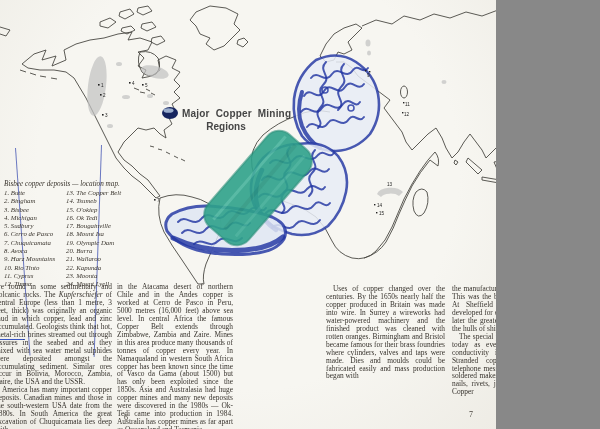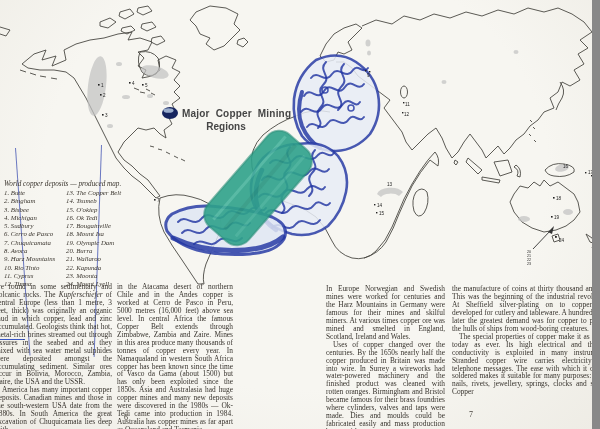--- a/index.html
+++ b/index.html
@@ -1,16 +1,16 @@
 <!DOCTYPE html>
 <html><head>
 <meta charset="utf-8">
 <style>
   html,body{margin:0;padding:0;background:#888;}
-  #page{position:relative;width:592px;height:429px;overflow:hidden;
+  #page{position:relative;width:496px;height:429px;overflow:hidden;
         background:#f5f4ef;
         background-image:radial-gradient(ellipse at 50% 40%, #f7f6f1 60%, #eeece5 100%);
         font-family:"Liberation Serif",serif;}
   
   #map{position:absolute;left:0;top:0;}
   .outline{fill:none;stroke:#4a4843;stroke-width:0.9;stroke-linejoin:round;}
   .patch{fill:#c2c2c2;opacity:0.72;stroke:none;}
   .mlabel{font-family:"Liberation Sans",sans-serif;font-size:4.6px;fill:#1c1c1c;}
   .mlabel-s{font-family:"Liberation Sans",sans-serif;font-size:3.6px;fill:#1c1c1c;}
   .leg1{font-family:"Liberation Sans",sans-serif;font-size:10px;font-weight:bold;
@@ -188,21 +188,21 @@
       <text class="leg2" x="226" y="130">Regions</text>
     </g>
   </svg>
 
   <div class="penline" style="left:15px;top:148px;height:208px;transform:rotate(-4deg);"></div>
   <div class="penline" style="left:101px;top:145px;height:212px;transform:rotate(2deg);"></div>
 
   <div class="page-edge"></div>
 
   <div id="key">
-    <div class="key-head">World copper deposits — produced map.</div>
+    <div class="key-head">Bisbee copper deposits — location map.</div>
     <div class="key-cols">
       <div class="kc">
           <div>1. Butte</div>
           <div>2. Bingham</div>
           <div>3. Bisbee</div>
           <div>4. Michigan</div>
           <div>5. Sudbury</div>
           <div>6. Cerro de Pasco</div>
           <div>7. Chuquicamata</div>
           <div>8. Avoca</div>
@@ -229,21 +229,20 @@
   </div>
 
   <div class="col" id="col1">
     <p><span>are found in some sedimentary and volcanic rocks. The </span><span class="kupf">Kupferschiefer</span><span> of central Europe (less than 1 metre, 3 feet, thick) was originally an organic mud in which copper, lead and zinc accumulated. Geologists think that hot, </span><span class="pen-underline">metal-rich</span><span> brines streamed out through fissures in the seabed and as they mixed with sea water metal sulphides were deposited amongst the accumulating sediment. Similar ores occur in Bolivia, Morocco, Zambia, Zaire, the USA and the USSR.</span></p>
     <p class="indent">America has many important copper deposits. Canadian mines and those in the south-western USA date from the 1880s. In South America the great excavation of Chuquicamata lies deep with-</p>
   </div>
   <div class="col" id="col2">
     <p>in the Atacama desert of northern Chile and in the Andes copper is worked at Cerro de Pasco in Peru, 5000 metres (16,000 feet) above sea level. In central Africa the famous Copper Belt extends through Zimbabwe, Zambia and Zaire. Mines in this area produce many thousands of tonnes of copper every year. In Namaqualand in western South Africa copper has been known since the time of Vasco da Gama (about 1500) but has only been exploited since the 1850s. Asia and Australasia had huge copper mines and many new deposits were discovered in the 1980s — Ok-Tedi came into production in 1984. Australia has copper mines as far apart as Queensland and Tasmania.</p>
   </div>
   <div class="col" id="col3">
-    <p>In Europe Norwegian and Swedish mines were worked for centuries and the Harz Mountains in Germany were famous for their mines and skilful miners. At various times copper ore was mined and smelted in England, Scotland, Ireland and Wales.</p>
     <p class="indent">Uses of copper changed over the centuries. By the 1650s nearly half the copper produced in Britain was made into wire. In Surrey a wireworks had water-powered machinery and the finished product was cleaned with rotten oranges. Birmingham and Bristol became famous for their brass foundries where cylinders, valves and taps were made. Dies and moulds could be fabricated easily and mass production began with</p>
   </div>
   <div class="col" id="col4">
     <p>the manufacture of coins at thirty thousand an hour. This was the beginning of the industrial revolution. At Sheffield silver-plating on to copper was developed for cutlery and tableware. A hundred years later the greatest demand was for copper to protect the hulls of ships from wood-boring creatures.</p>
     <p class="indent">The special properties of copper make it as useful today as ever. Its high electrical and thermal conductivity is exploited in many instruments. Stranded copper wire carries electricity and telephone messages. The ease with which it can be soldered makes it suitable for many purposes: bolts, nails, rivets, jewellery, springs, clocks and so on. Copper</p>
   </div>
 
   <div class="pageno" id="pn6">6</div>
   <div class="pageno" id="pn7">7</div>
 </div>

